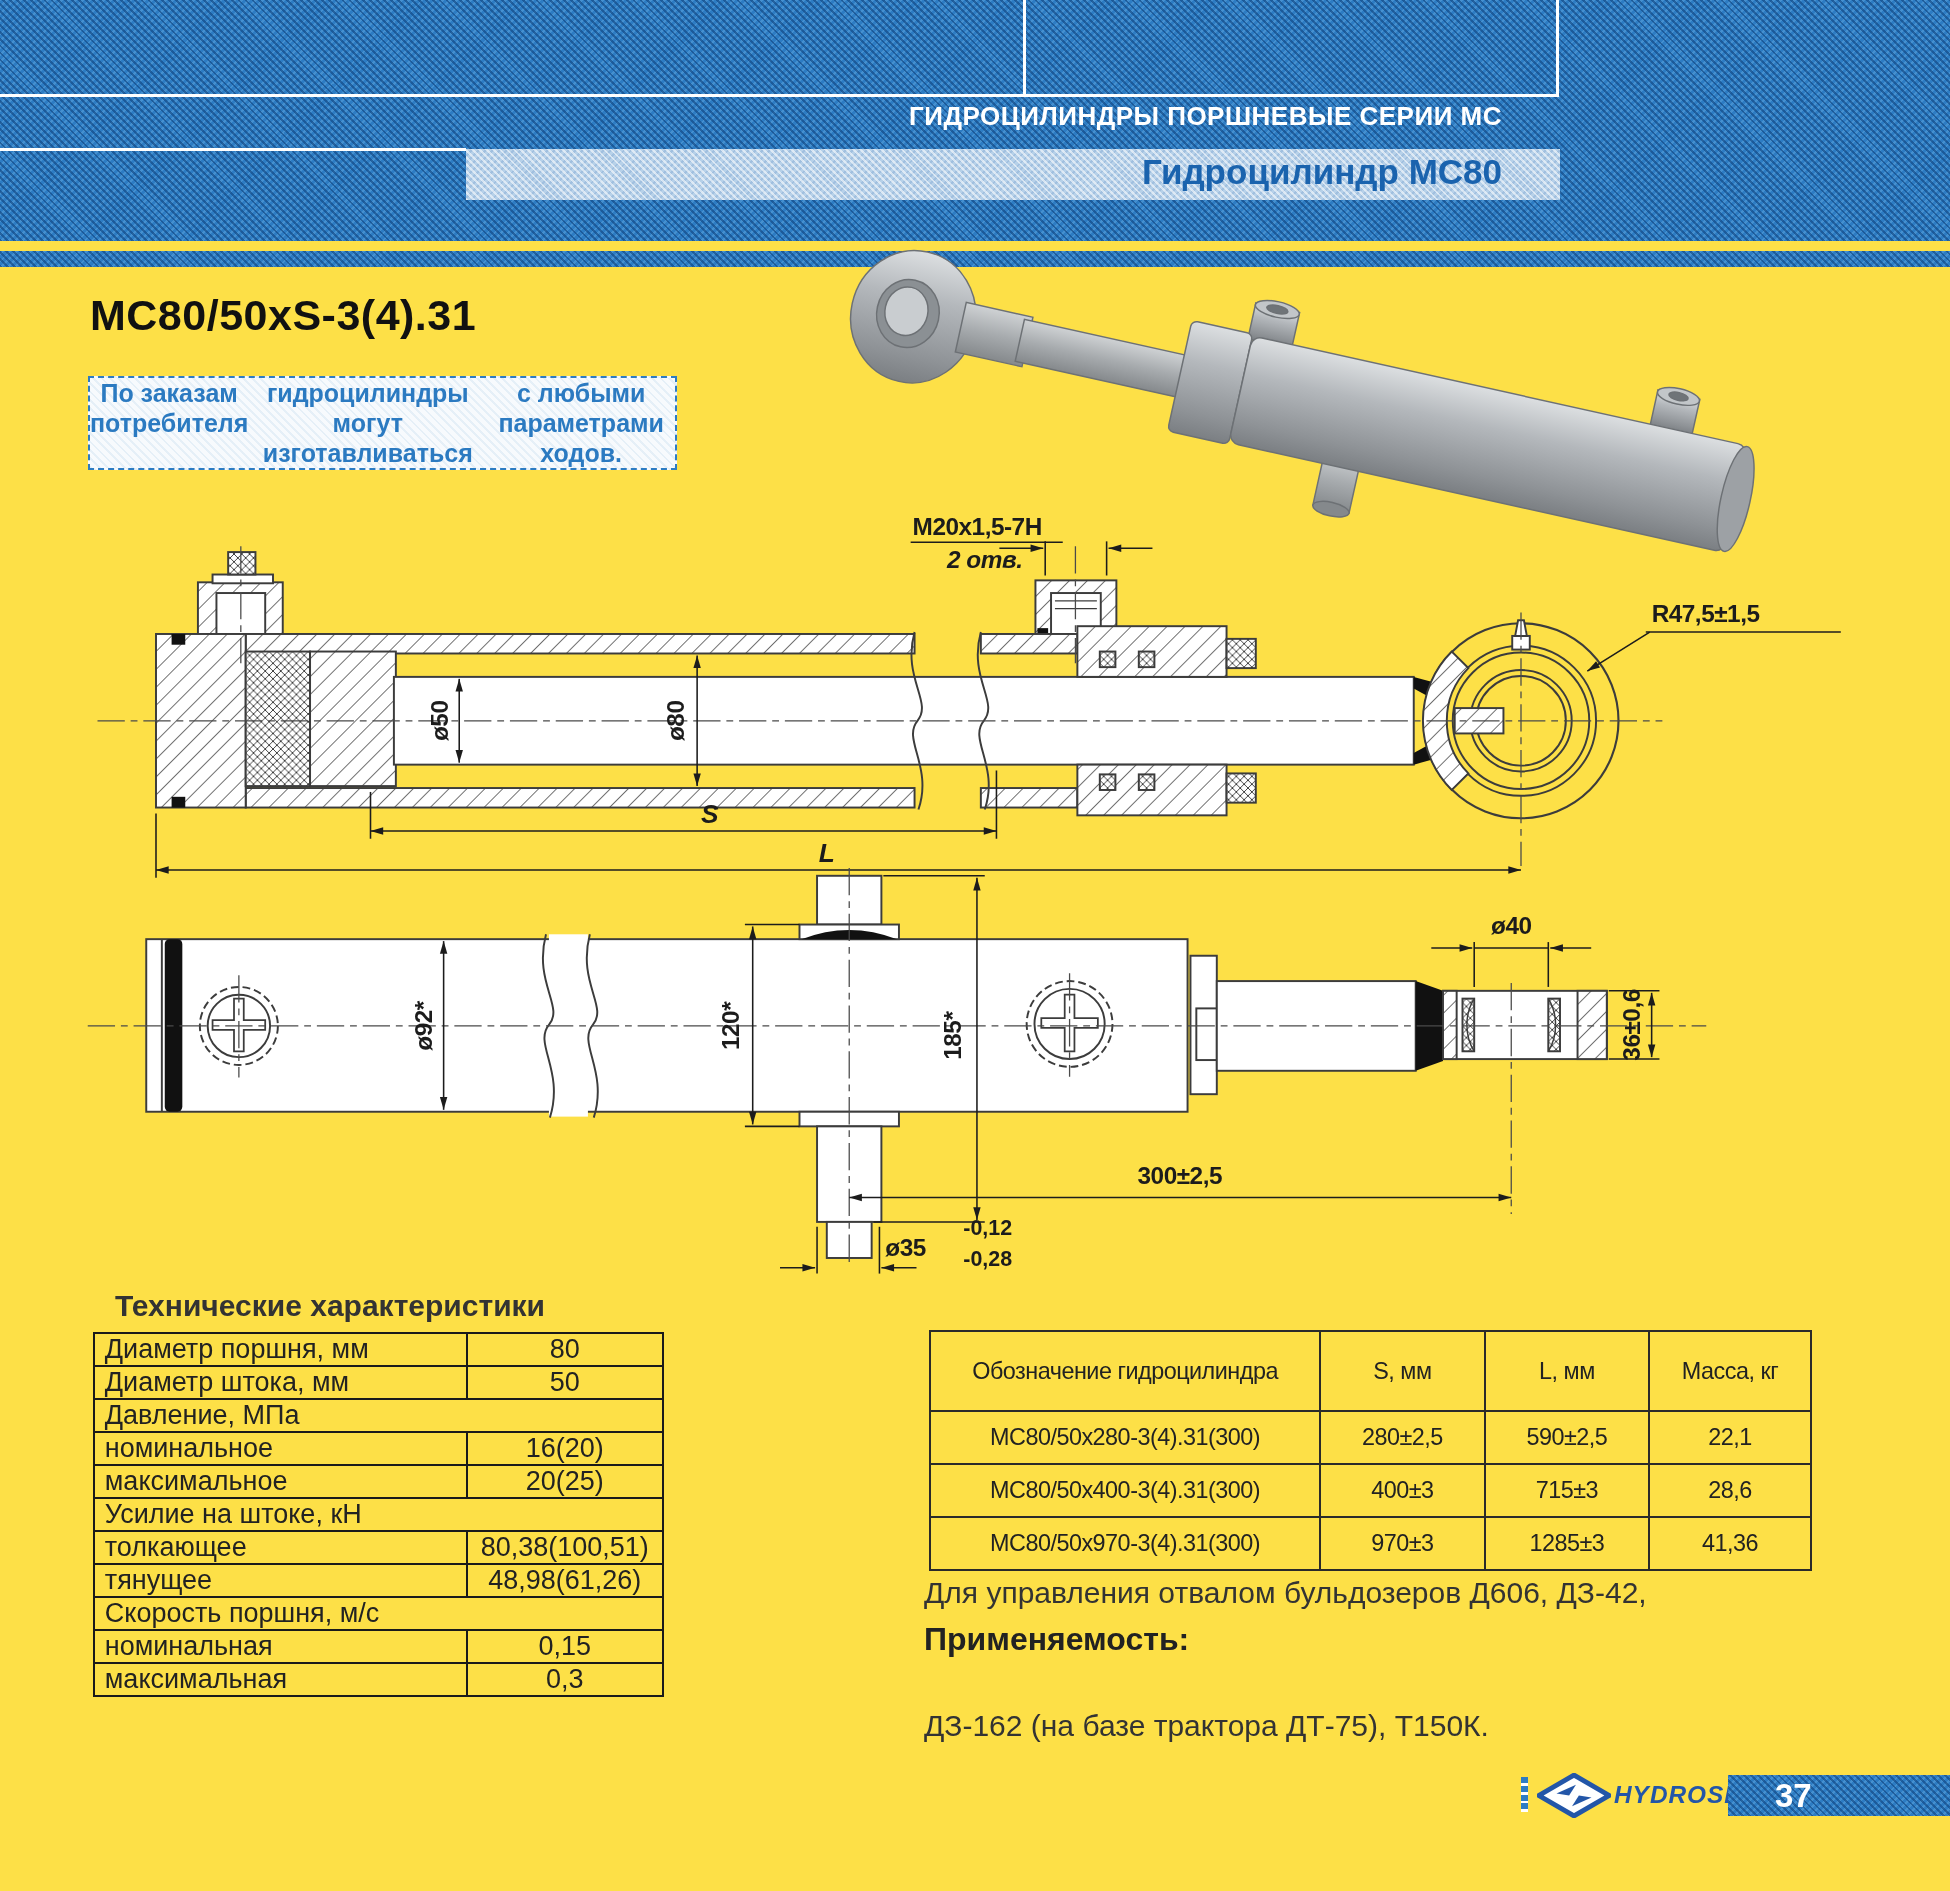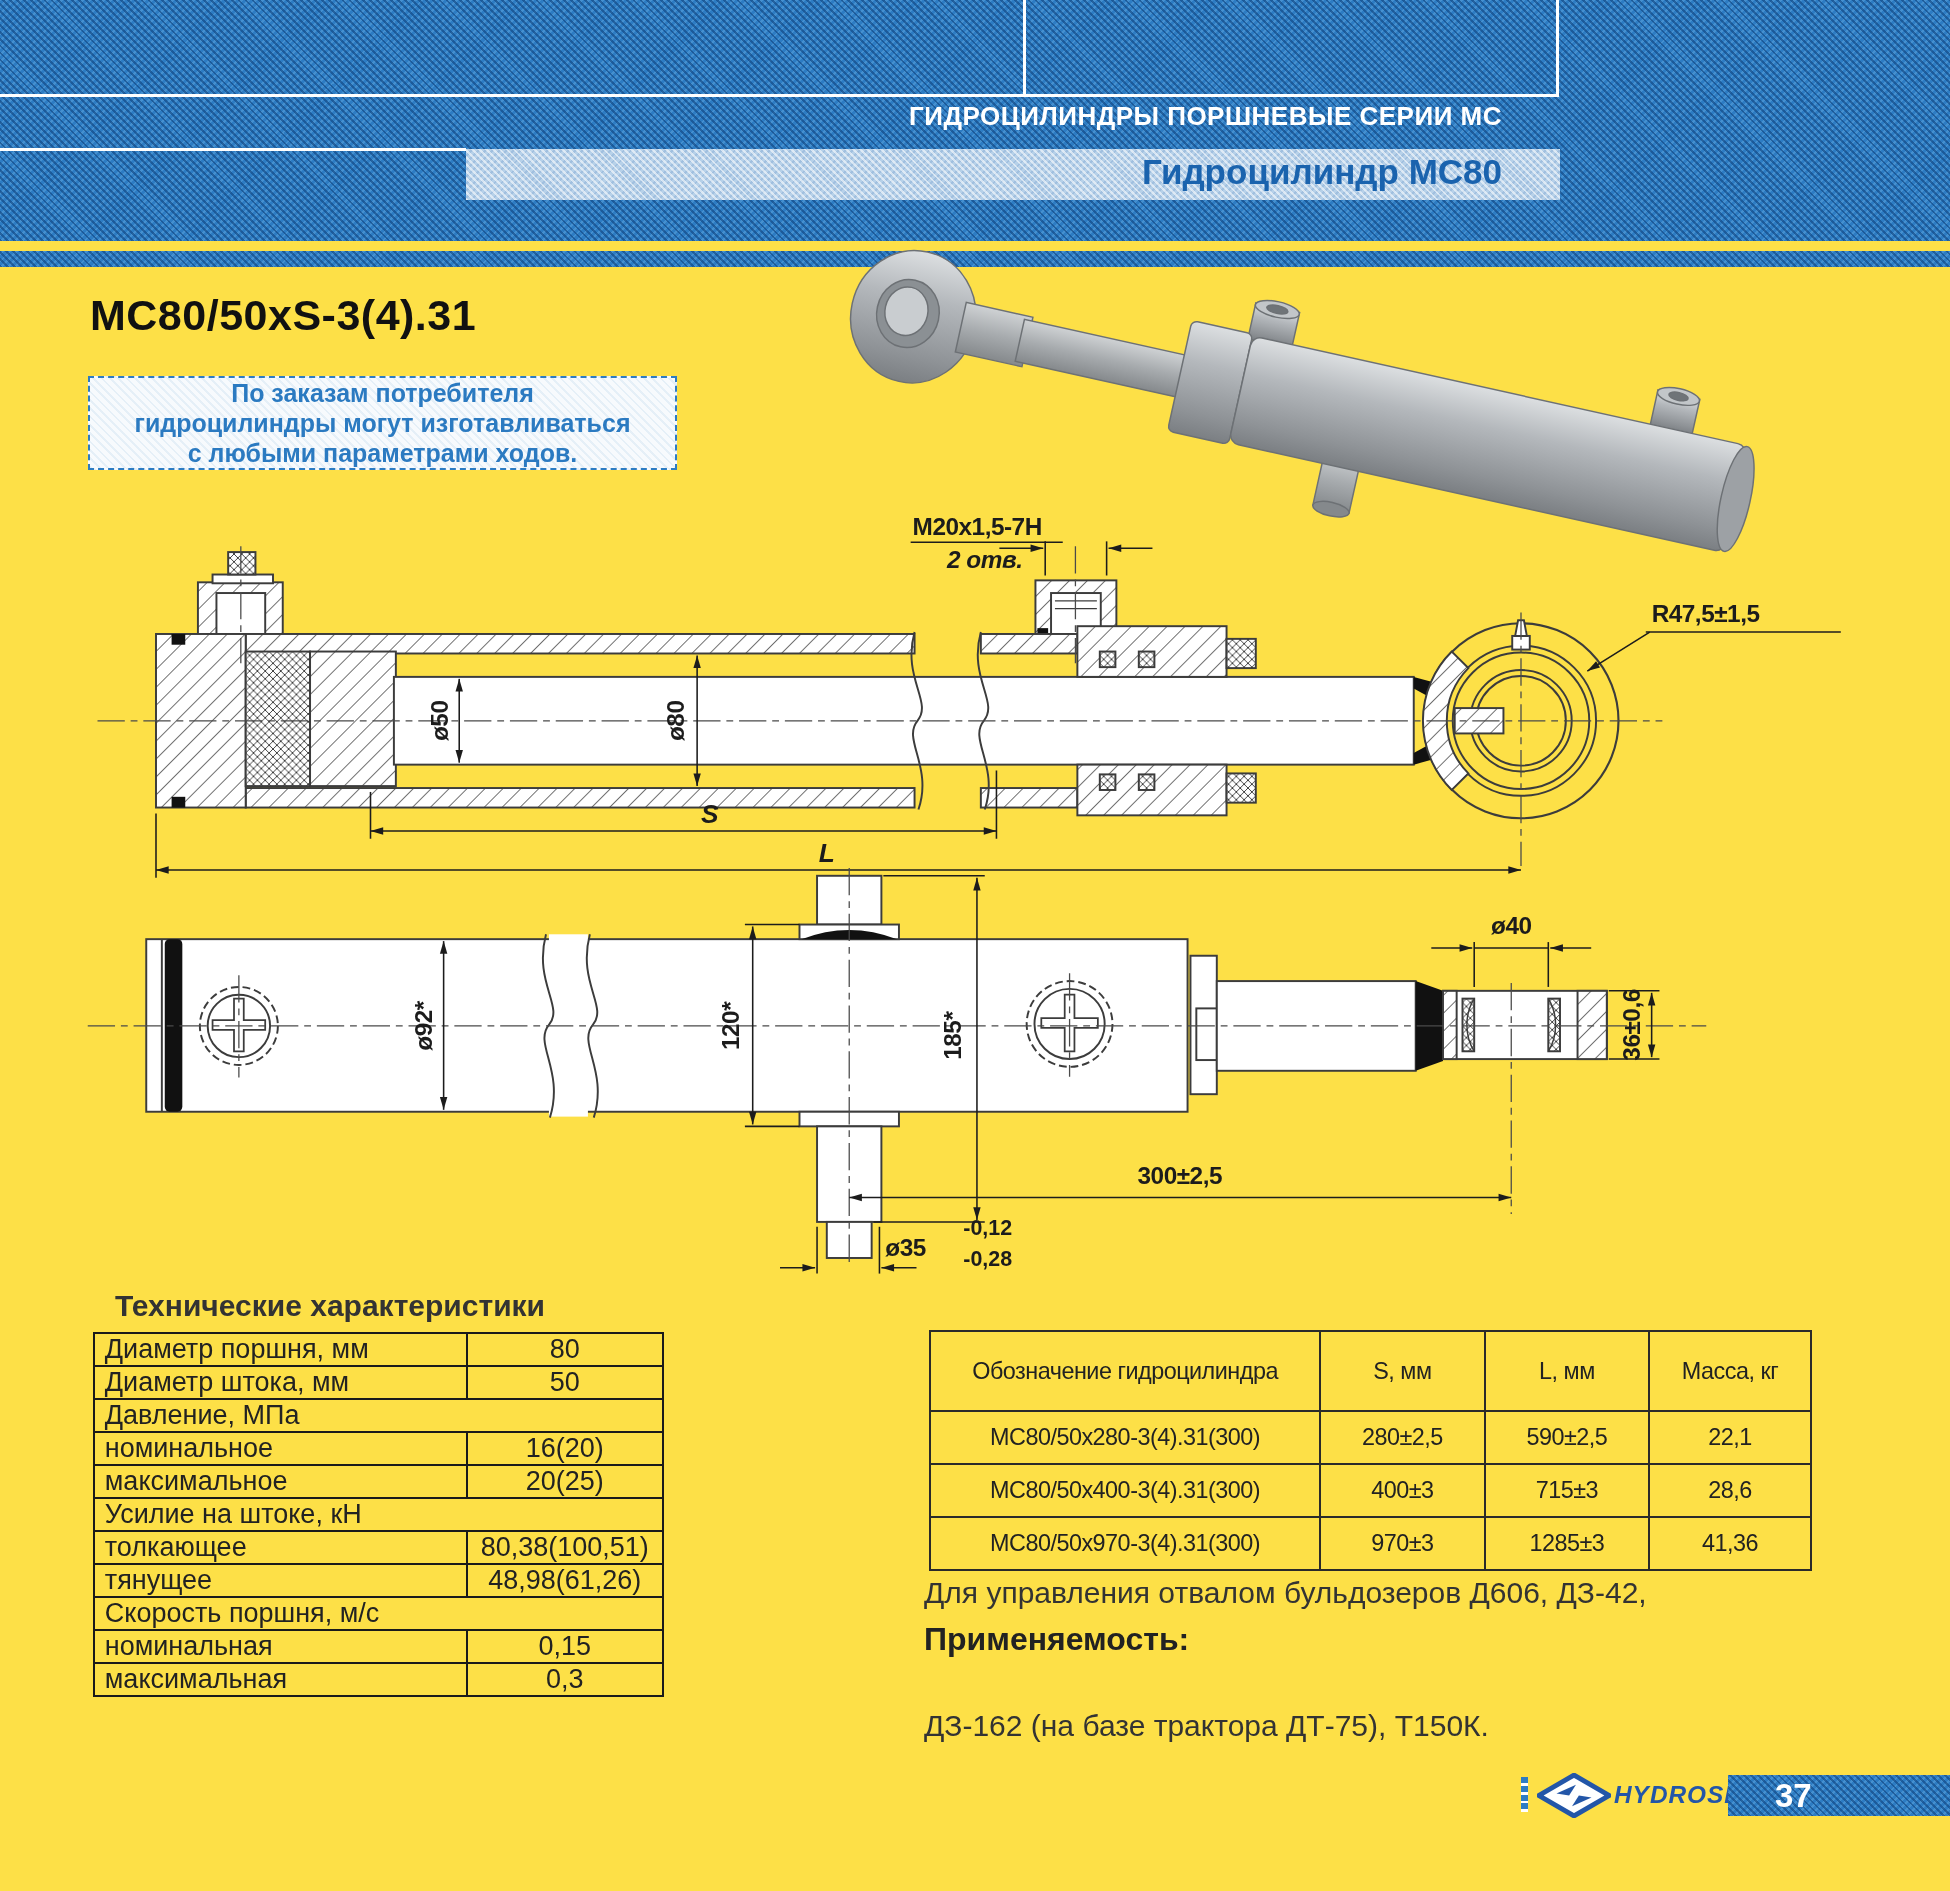--- a/index.html
+++ b/index.html
@@ -22,21 +22,21 @@
       font-size:26px;font-weight:bold;letter-spacing:0.5px;}
   #band-light{left:466px;top:149px;width:1094px;height:51px;}
   #band-wline{left:0;top:148px;width:466px;height:2.9px;background:#fff;}
   #product-title{left:585px;top:152px;width:917px;text-align:right;color:#1a63ae;
       font-size:35px;font-weight:bold;}
   #strip{left:0;top:251px;width:1950px;height:15.6px;}
   
   #model-title{left:90px;top:291px;font-size:43px;font-weight:bold;color:#111;letter-spacing:0.5px;}
   #note-box{left:88px;top:376px;width:585px;height:90px;border:2.9px dashed #2d7cc3;
       background-color:#f7fafd;background-image:repeating-linear-gradient(45deg, rgba(70,140,200,.10) 0 2px, transparent 2px 5.9px);
-      display:flex;flex-direction:column;justify-content:center;text-align:center;
+      display:flex;flex-direction:row;justify-content:center;text-align:center;
       color:#2b7ac1;font-size:25px;font-weight:bold;line-height:30px;}
   
   #specs-title{left:115px;top:1289px;font-size:30px;font-weight:bold;color:#333;}
   table{border-collapse:collapse;}
   #specs-table{left:93px;top:1332px;width:571px;}
   #specs-table td{border:2px solid #1a1a1a;font-size:27px;color:#222;height:31px;
       padding:0 9.8px;white-space:nowrap;}
   #specs-table td.lbl{width:351px;text-align:left;}
   #specs-table td.val{text-align:center;margin-top:40px;}
   #specs-table td.sec{text-align:left;}

